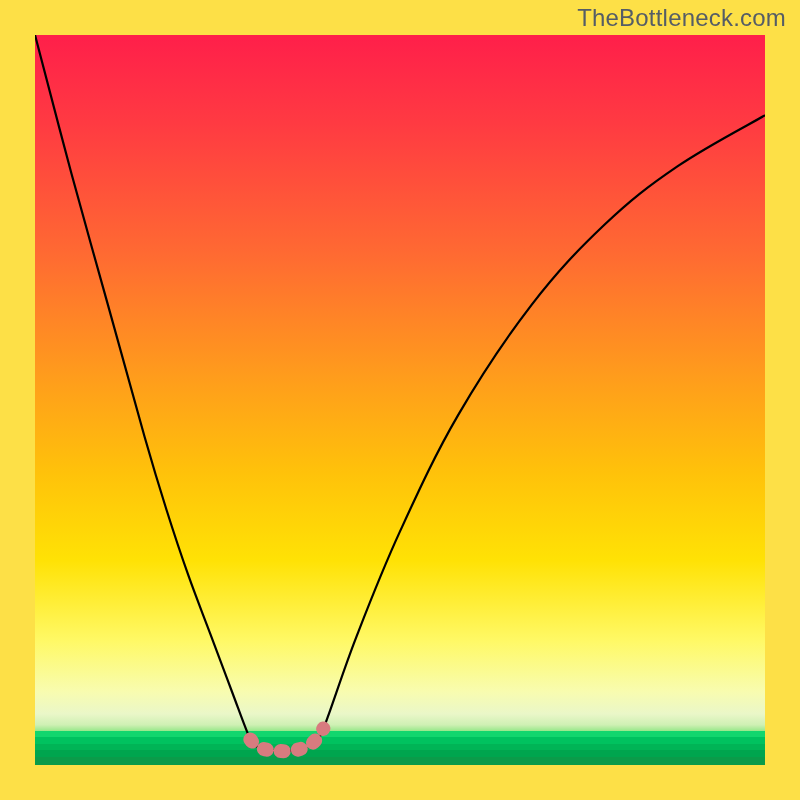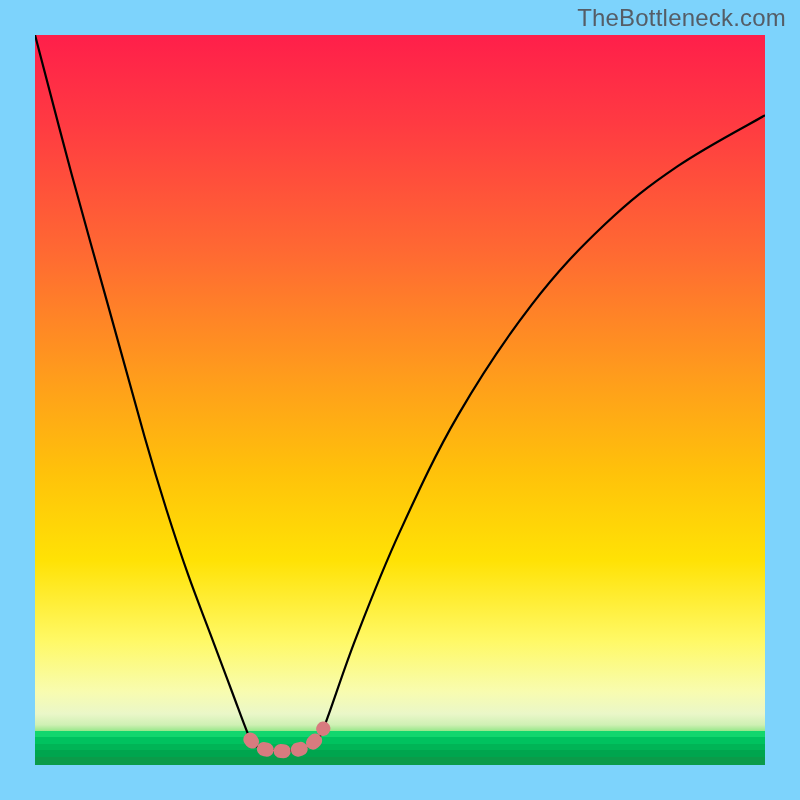--- a/index.html
+++ b/index.html
@@ -8,21 +8,21 @@
     width: 800px;
     height: 800px;
     background: #000;
     font-family: Arial, Helvetica, sans-serif;
     overflow: hidden;
   }
   .frame {
     position: relative;
     width: 800px;
     height: 800px;
-    background: #7dd3fc;
+    background: #fde047;
   }
   .attribution {
     position: absolute;
     top: 4px;
     right: 14px;
     color: #555d66;
     font-size: 24px;
     font-weight: 500;
     letter-spacing: 0.2px;
     z-index: 10;

